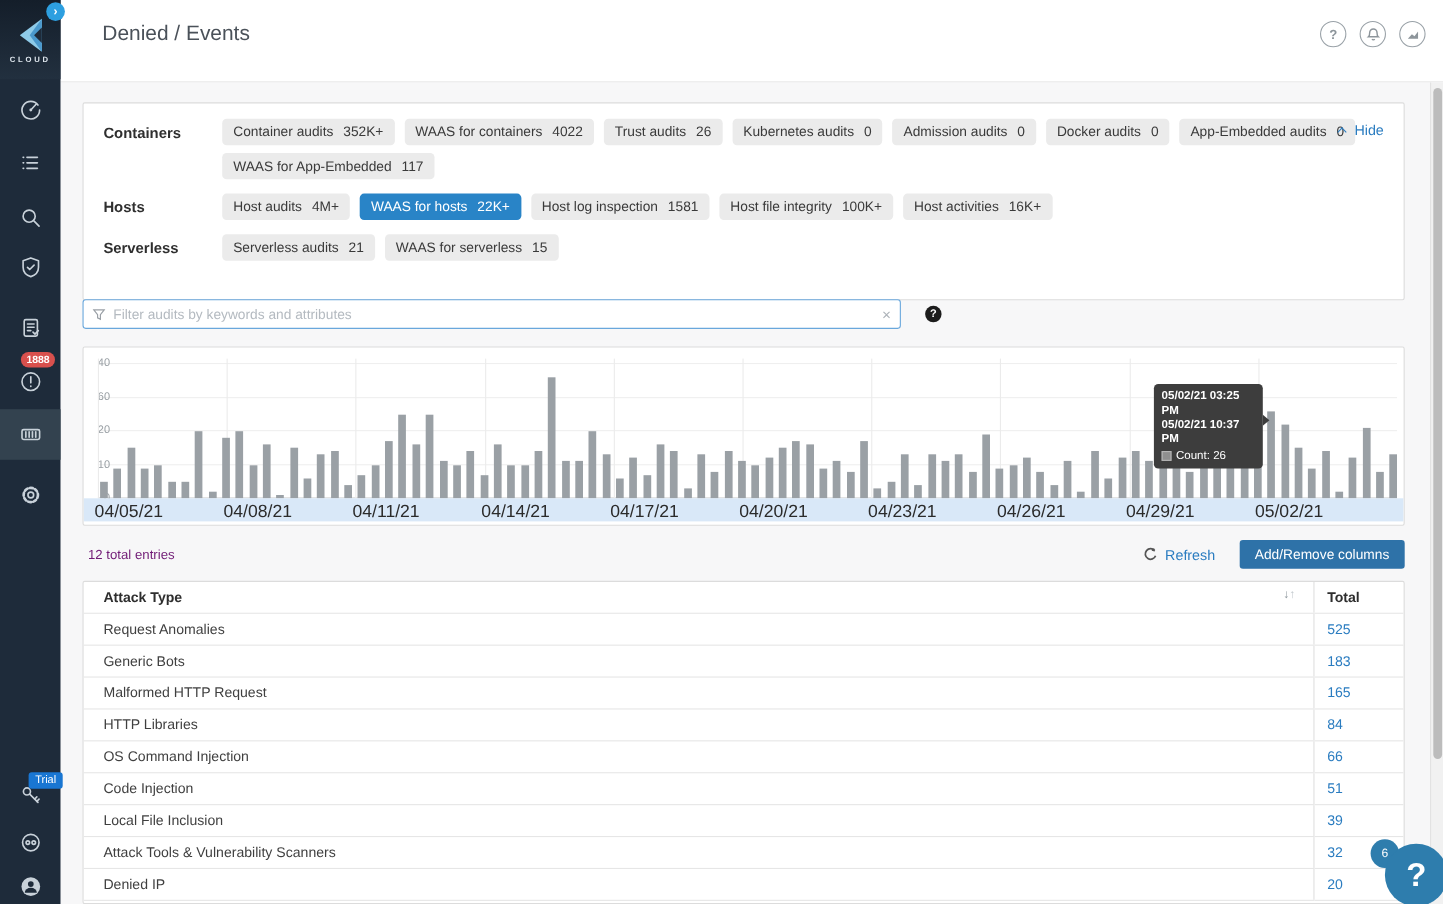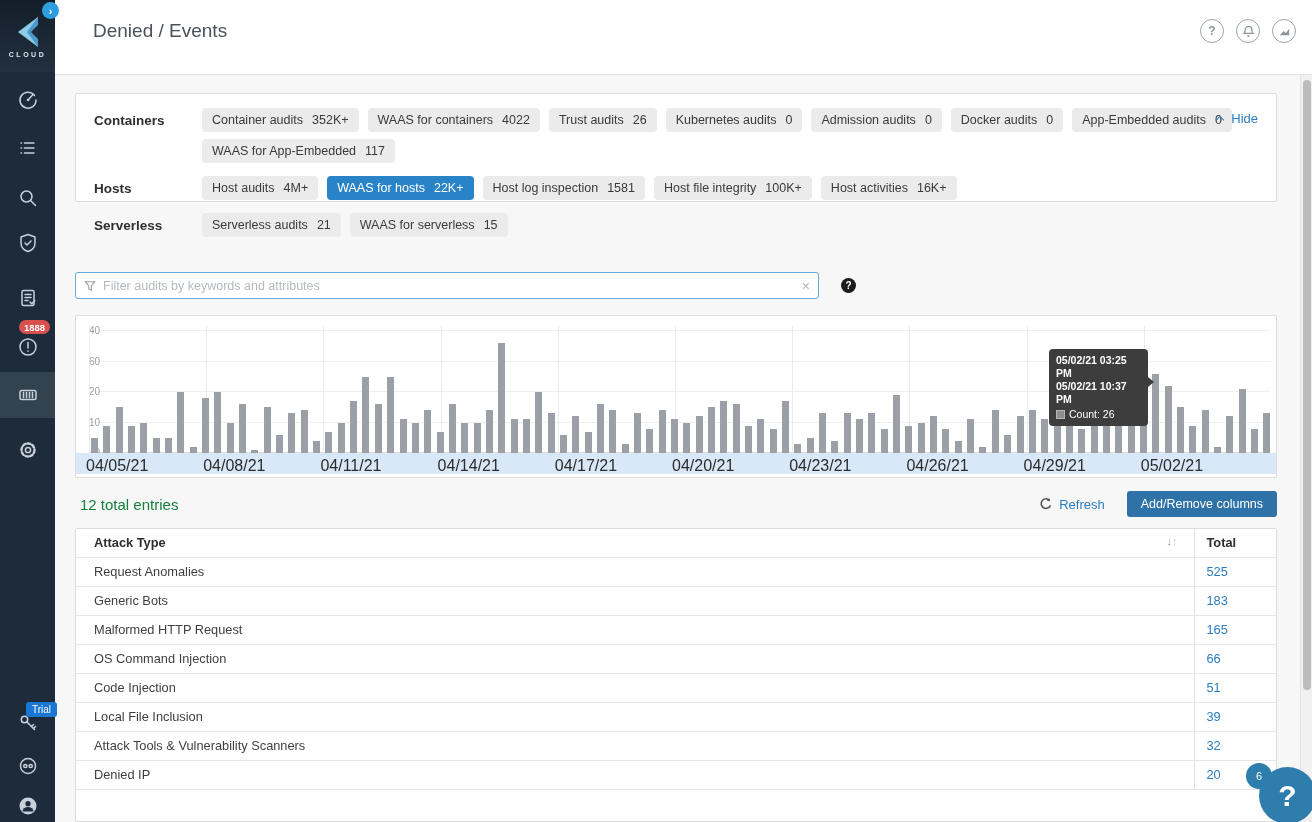--- a/index.html
+++ b/index.html
@@ -23,21 +23,21 @@
   .header { position:absolute; left:0; top:0; right:0; height:75px; background:#fff; border-bottom:1px solid #e3e3e3; }
   .page-title { position:absolute; left:38px; top:20px; font-size:19px; color:#4a5159; }
   .header-icons { position:absolute; right:16px; top:19px; display:flex; gap:12px; }
   .hicon { width:24px; height:24px; border:1.3px solid #9aa2a8; border-radius:50%; color:#8d959b; display:flex; align-items:center; justify-content:center; font-size:12px; font-weight:bold; cursor:pointer; background:#fff; }
   .hicon svg { stroke:#8d959b; fill:none; stroke-width:1.4; }
 
   .content { position:absolute; left:0; top:75px; right:0; bottom:0; background:#f7f7f8; }
   .card { position:absolute; left:20px; width:1202px; background:#fff; border:1px solid #dcdcdc; border-radius:2px; }
 
   
-  .filters-card { top:18px; height:109px; padding:14px 18px; }
+  .filters-card { top:18px; height:180px; padding:14px 18px; }
   .f-row { display:flex; margin-bottom:6px; }
   .f-label { width:108px; font-size:13.5px; font-weight:bold; color:#2f2f2f; padding-top:5px; }
   .f-lines { flex:1; }
   .f-line { display:flex; gap:9px; margin-bottom:7px; flex-wrap:wrap; }
   .pill { display:inline-flex; align-items:center; gap:9px; background:#ebebeb; border:none; border-radius:4px; padding:5px 10px; font-size:12.5px; color:#3a3a3a; font-family:inherit; cursor:pointer; white-space:nowrap; }
   .pill.selected { background:#2984c7; color:#fff; }
   .hide-link { position:absolute; right:18px; top:17px; color:#2a7cc0; font-size:13px; cursor:pointer; display:flex; align-items:center; }
   .caret-up { width:6px; height:6px; border-top:1.6px solid #2a7cc0; border-left:1.6px solid #2a7cc0; transform:rotate(45deg); display:inline-block; margin-right:8px; margin-top:3px; }
 
   
@@ -58,21 +58,21 @@
   .bar { position:absolute; bottom:0; width:7px; background:#9aa0a5; }
   .xband { position:absolute; left:0; right:0; top:137px; height:21px; background:#d9e8f8; }
   .xlab { position:absolute; top:4px; font-size:16px; color:#2b2b2b; white-space:nowrap; }
   .tooltip { position:absolute; left:973px; top:33px; width:99px; background:#3d3d3d; color:#fff; border-radius:4px; padding:5px 7px; font-size:10.5px; font-weight:bold; line-height:13px; z-index:4; }
   .tooltip:after { content:""; position:absolute; right:-6px; top:28px; border-top:5px solid transparent; border-bottom:5px solid transparent; border-left:6px solid #3d3d3d; }
   .tt-count { display:flex; align-items:center; gap:4px; font-weight:normal; margin-top:2px; }
   .tt-swatch { width:9px; height:9px; background:#8f8f8f; border:1px solid #b5b5b5; display:inline-block; }
 
   
   .meta-row { position:absolute; left:20px; top:416px; width:1202px; height:26px; display:flex; align-items:center; }
-  .total-entries { font-size:15px; color:#15803d; margin-left:5px; }
+  .total-entries { font-size:12px; color:#701a75; margin-left:5px; }
   .refresh-link { margin-left:auto; display:flex; align-items:center; gap:6px; color:#2a7cc0; font-size:13px; cursor:pointer; }
   .refresh-link svg { stroke:#555; fill:none; stroke-width:1.6; }
   .add-remove-btn { margin-left:22px; background:#2e72a8; color:#fff; border:none; border-radius:3px; font-size:12.5px; padding:6px 14px; font-family:inherit; cursor:pointer; }
 
   
   .table-card { top:453px; bottom:0; overflow:hidden; }
   table { width:100%; border-collapse:collapse; table-layout:fixed; }
   th,td { text-align:left; font-size:12.8px; padding:0 0 0 18px; height:29px; border-bottom:1px solid #e6e6e6; }
   th { height:28px; font-weight:bold; color:#2e2e2e; position:relative; }
   td { color:#3f3f3f; }
@@ -487,20 +487,24 @@
               </tr>
               <tr>
                 <td>Generic Bots</td>
                 <td class="col-total"><span class="total-link">183</span></td>
               </tr>
               <tr>
                 <td>Malformed HTTP Request</td>
                 <td class="col-total"><span class="total-link">165</span></td>
               </tr>
               <tr>
+                <td>HTTP Libraries</td>
+                <td class="col-total"><span class="total-link">84</span></td>
+              </tr>
+              <tr>
                 <td>OS Command Injection</td>
                 <td class="col-total"><span class="total-link">66</span></td>
               </tr>
               <tr>
                 <td>Code Injection</td>
                 <td class="col-total"><span class="total-link">51</span></td>
               </tr>
               <tr>
                 <td>Local File Inclusion</td>
                 <td class="col-total"><span class="total-link">39</span></td>

